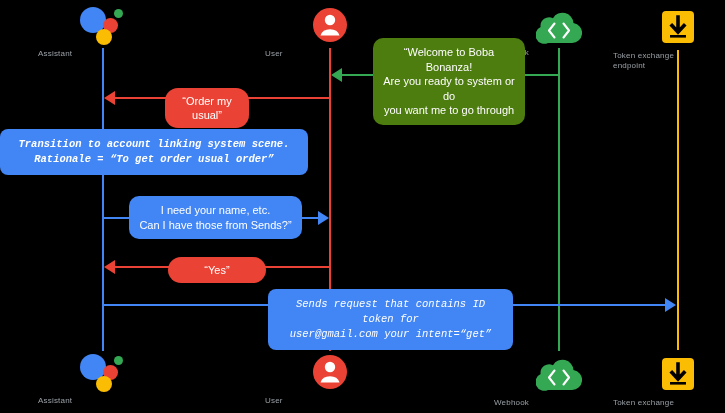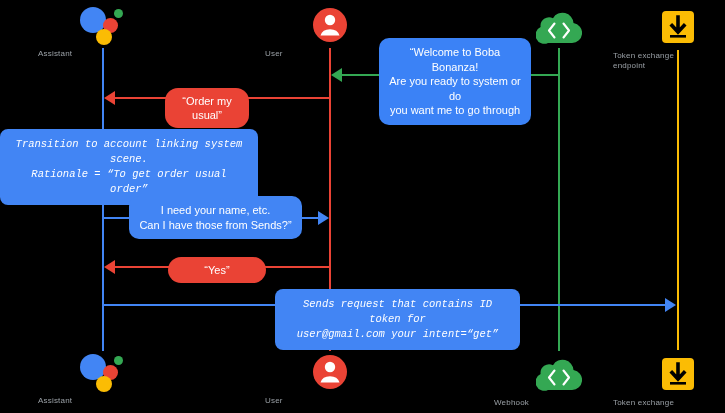--- a/index.html
+++ b/index.html
@@ -43,21 +43,21 @@
   .arrow-right{border-left-width:11px;border-left-style:solid;}
   .c-red{background:#ea4335;}
   .c-blue{background:#4285f4;}
   .c-green{background:#34a853;}
   .a-red{border-right-color:#ea4335;}
   .a-blue-r{border-left-color:#4285f4;}
   .a-green{border-right-color:#34a853;}
 
   
   .bubble{position:absolute;box-sizing:border-box;text-align:center;color:#fff;}
-  .bubble-green{background:#3b82f6;border-radius:10px;font-size:11px;line-height:14.5px;padding:7px 10px;margin-left:6px;}
+  .bubble-green{background:#4d7c0f;border-radius:10px;font-size:11px;line-height:14.5px;padding:7px 10px;}
   .bubble-red{background:#ea4335;border-radius:13px;font-size:11px;line-height:14px;padding:6px 12px;}
   .bubble-blue{background:#4285f4;border-radius:10px;font-size:11px;line-height:14.5px;padding:7px 10px;}
   .bubble-note{background:#4285f4;border-radius:8px;font-size:10.5px;line-height:15px;padding:8px 10px;
                font-family:"Liberation Mono",monospace;font-style:italic;color:#fff;}
   .ln{display:block;}
 </style>
 </head>
 <body>
 
 <div id="stage">
@@ -121,41 +121,41 @@
     <span class="ln">Are you ready to system or do</span>
     <span class="ln">you want me to go through</span>
   </div>
 
   <div class="msgline c-red" style="left:110px;top:97px;width:220px;"></div>
   <div class="arrow arrow-left a-red" style="left:104px;top:91px;"></div>
   <div class="bubble bubble-red" style="left:165px;top:88px;width:84px;">
     <span class="ln">“Order my usual”</span>
   </div>
 
-  <div class="bubble bubble-note" style="left:0px;top:129px;width:258px;">
+  <div class="bubble bubble-note" style="left:0px;top:129px;width:308px;font-weight:bold;">
     <span class="ln">Transition to account linking system scene.</span>
     <span class="ln">Rationale = “To get order usual order”</span>
   </div>
 
   <div class="msgline c-blue" style="left:103px;top:217px;width:215px;"></div>
   <div class="arrow arrow-right a-blue-r" style="left:318px;top:211px;"></div>
   <div class="bubble bubble-blue" style="left:129px;top:196px;width:173px;">
     <span class="ln">I need your name, etc.</span>
     <span class="ln">Can I have those from Sends?”</span>
   </div>
 
   <div class="msgline c-red" style="left:110px;top:266px;width:220px;"></div>
   <div class="arrow arrow-left a-red" style="left:104px;top:260px;"></div>
   <div class="bubble bubble-red" style="left:168px;top:257px;width:98px;">
     <span class="ln">“Yes”</span>
   </div>
 
   <div class="msgline c-blue" style="left:103px;top:304px;width:562px;"></div>
   <div class="arrow arrow-right a-blue-r" style="left:665px;top:298px;"></div>
-  <div class="bubble bubble-note" style="left:275px;top:289px;width:245px;">
+  <div class="bubble bubble-note" style="left:268px;top:289px;width:245px;">
     <span class="ln">Sends request that contains ID token for</span>
     <span class="ln">user@gmail.com your intent=“get”</span>
   </div>
 
   <div class="actor" style="left:38px;top:351px;">
     <div class="icon-wrap">
       <div class="assistant-icon">
         <i class="ai-blue"></i>
           <i class="ai-red"></i>
           <i class="ai-green"></i>

